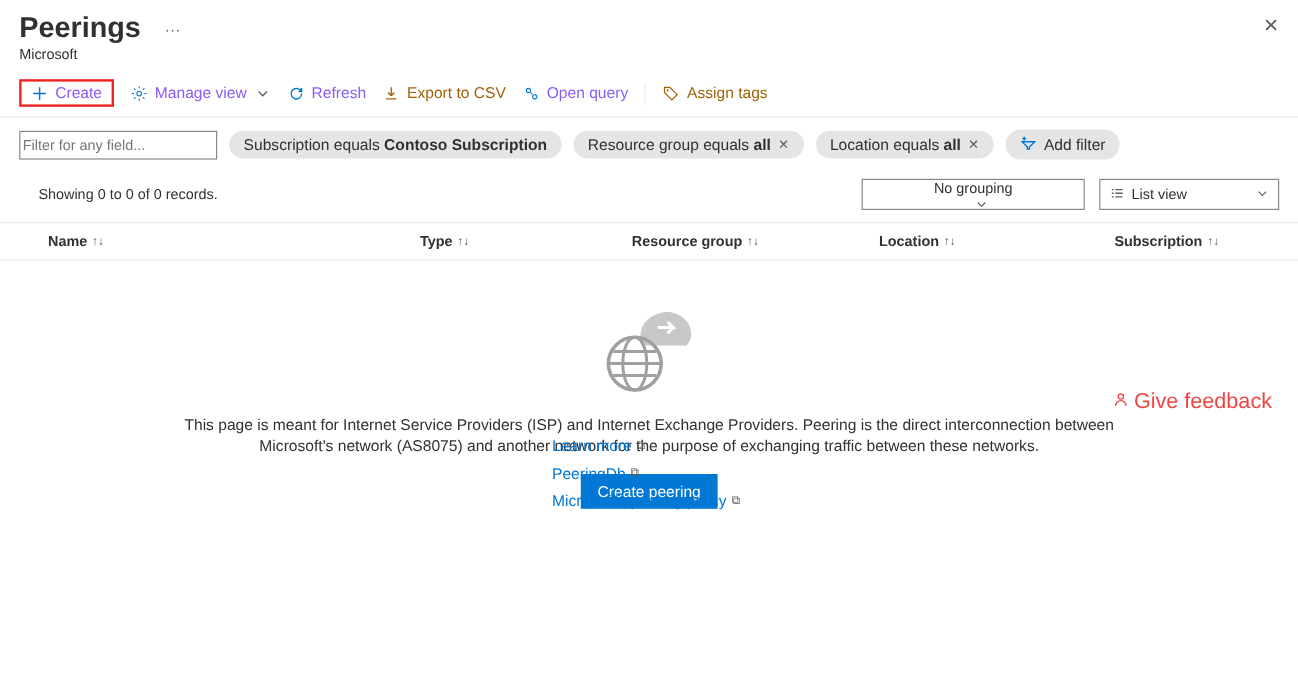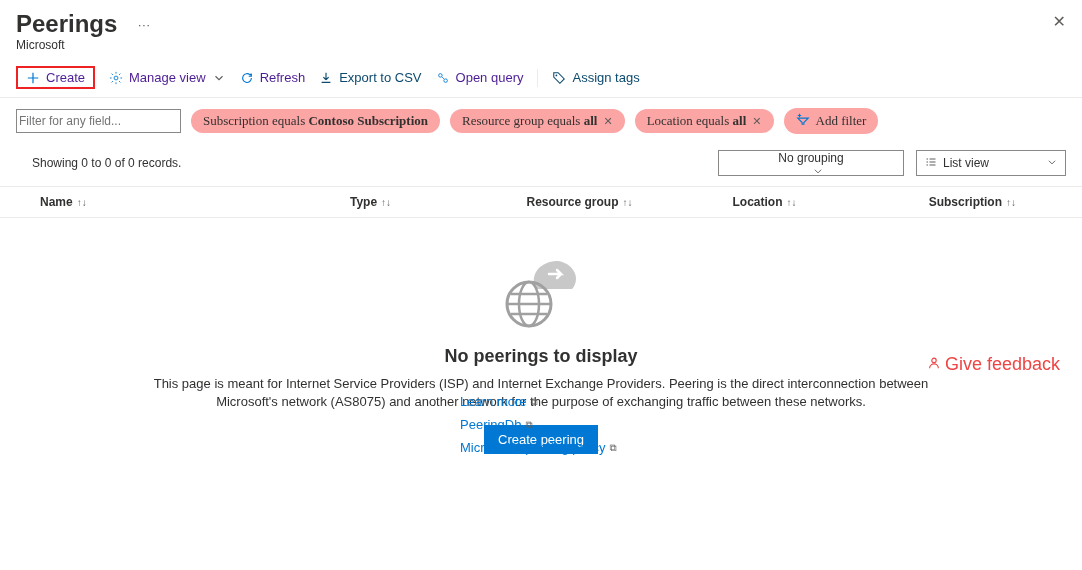--- a/index.html
+++ b/index.html
@@ -5,31 +5,31 @@
 * { box-sizing: border-box; margin: 0; padding: 0; }
 body { font-family: "Segoe UI", Arial, sans-serif; font-size: 13px; color: #323130; background: #fff; width: 1082px; }
 .header { padding: 10px 16px 4px 16px; position: relative; }
 .title-row { display: flex; align-items: center; gap: 10px; }
 .title { font-size: 24px; font-weight: 600; }
 .subtitle { font-size: 12px; color: #323130; margin-top: 0px; }
 .close-x { position: absolute; right: 16px; top: 12px; font-size: 16px; color: #605e5c; cursor: pointer; }
 .icon-btn { color: #605e5c; display: inline-flex; align-items: center; }
 
 .toolbar { display: flex; align-items: center; gap: 14px; padding: 10px 16px 8px 16px; border-bottom: 1px solid #edebe9; }
-.tb-item { display: inline-flex; align-items: center; gap: 6px; color: #4c1d95; font-size: 13px; cursor: pointer; }
-.tb-item.disabled { color: #0c4a6e; cursor: default; }
+.tb-item { display: inline-flex; align-items: center; gap: 6px; color: #8b5cf6; font-size: 13px; cursor: pointer; }
+.tb-item.disabled { color: #a16207; cursor: default; }
 .tb-item .ic { width: 14px; height: 14px; display: inline-flex; align-items: center; justify-content: center; }
 .tb-item .ic svg { width: 14px; height: 14px; }
 .tb-sep { width: 1px; height: 18px; background: #edebe9; }
 .create-box { border: 2px solid #e22; padding: 2px 8px; }
 .blue-ic { color: #0078d4; }
 
 .filter-row { display: flex; align-items: center; gap: 10px; padding: 10px 16px; flex-wrap: wrap; }
 .filter-input { width: 165px; height: 24px; border: 1px solid #8a8886; padding: 0 2px; font-size: 12px; }
-.pill { background: #fca5a5; border-radius: 14px; padding: 4px 12px; font-size: 13px; display: inline-flex; align-items: center; gap: 6px; cursor: pointer; font-family: Liberation Serif, serif; }
+.pill { background: #e5e5e5; border-radius: 14px; padding: 4px 12px; font-size: 13px; display: inline-flex; align-items: center; gap: 6px; cursor: pointer; }
 .pill .x { color: #605e5c; font-size: 11px; cursor: pointer; }
 .pill b { font-weight: 600; }
 .add-filter-ic { color: #0078d4; }
 
 .status-row { display: flex; align-items: center; justify-content: space-between; padding: 6px 16px 10px 32px; }
 .status-left { font-size: 12px; color: #323130; }
 .status-right { display: flex; gap: 12px; }
 .dropdown { height: 26px; border: 1px solid #8a8886; display: inline-flex; align-items: center; justify-content: space-between; padding: 0 8px; font-size: 12px; background: #fff; cursor: pointer; }
 .dropdown .chev { margin-left: 14px; color: #605e5c; }
 .dd-group { width: 186px; flex-direction: column; }
@@ -204,21 +204,20 @@
 <div class="empty">
   <div class="empty-ill">
     <svg viewBox="0 0 100 90">
       <path d="M65 15c10 0 20 8 20 18 0 4-2 8-4 10H45c-4-6-3-16 4-22 5-4 11-6 16-6z" fill="#c8c8c8"></path>
       <path d="M58 28l12 0-4-4m4 4l-4 4" stroke="#fff" stroke-width="2.5" fill="none" stroke-linecap="round"></path>
       <circle cx="38" cy="58" r="22" fill="none" stroke="#a0a0a0" stroke-width="3"></circle>
       <ellipse cx="38" cy="58" rx="10" ry="22" fill="none" stroke="#a0a0a0" stroke-width="2.5"></ellipse>
       <path d="M16 58h44M20 48h36M20 68h36" stroke="#a0a0a0" stroke-width="2.5" fill="none"></path>
     </svg>
   </div>
-  <div class="empty-title">No peerings to display</div>
   <div class="empty-desc">This page is meant for Internet Service Providers (ISP) and Internet Exchange Providers. Peering is the direct interconnection between Microsoft's network (AS8075) and another network for the purpose of exchanging traffic between these networks.</div>
   <button class="primary-btn">Create peering</button>
   <div class="feedback-row">
     <span class="feedback">
       <span><svg width="14" height="14" viewBox="0 0 16 16">
             <circle cx="8" cy="5" r="2.5" fill="none" stroke="currentColor" stroke-width="1.3"></circle>
             <path d="M3 14c0-3 2.5-5 5-5s5 2 5 5" fill="none" stroke="currentColor" stroke-width="1.3"></path>
           </svg></span>
       <span>Give feedback</span>
     </span>

